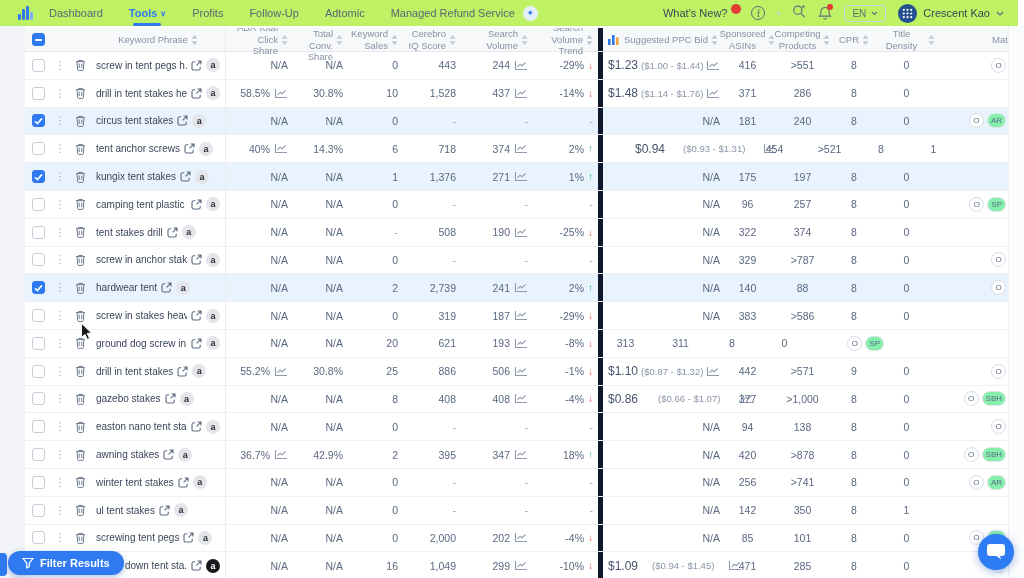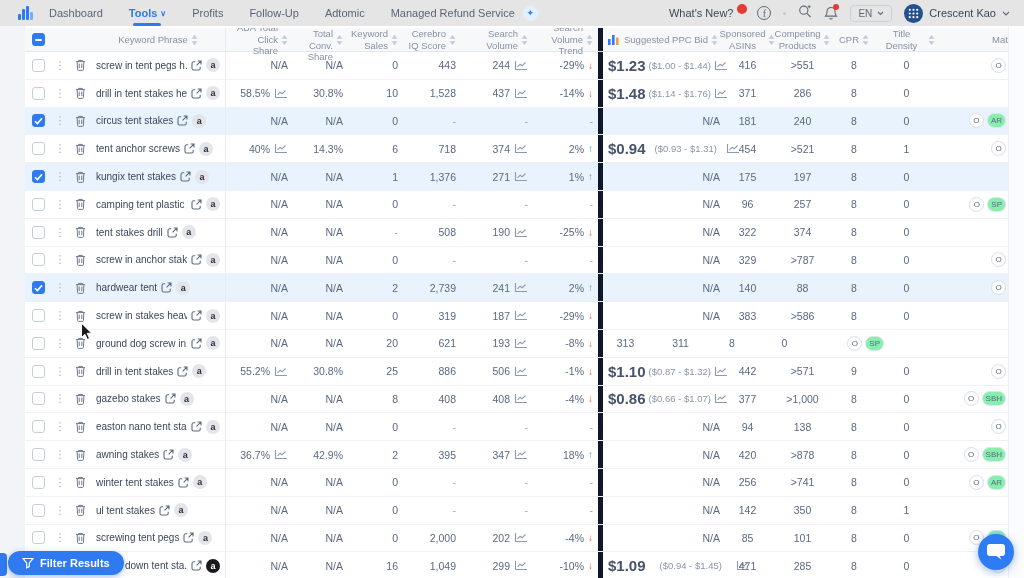--- a/index.html
+++ b/index.html
@@ -1,20 +1,20 @@
 <!DOCTYPE html>
 <html><head>
 <meta charset="utf-8">
 <style>
   * { box-sizing: border-box; margin: 0; padding: 0; }
   html,body { width:1024px; height:578px; overflow:hidden; font-family:"Liberation Sans", sans-serif; background:#fff; }
   #app { position:relative; width:1024px; height:578px; }
 
   
-  .topbar { position:absolute; top:0; left:0; right:0; height:26px; background:#e5e5e5; display:flex; align-items:center; padding:0 14px 0 18px; z-index:30; }
+  .topbar { position:absolute; top:0; left:0; right:6px; height:26px; background:#bef264; display:flex; align-items:center; padding:0 14px 0 18px; z-index:30; }
   .logo { display:flex; align-items:center; margin-right:16px; }
   .nav-items { display:flex; align-items:center; gap:26px; height:100%; }
   .nav-item { font-size:11px; color:#5b6576; display:flex; align-items:center; gap:3px; height:100%; position:relative; cursor:pointer; white-space:nowrap; }
   .nav-item.active { color:#2f7af0; font-weight:bold; }
   .nav-item.active::after { content:""; position:absolute; bottom:0; left:4px; width:28px; height:3px; border-radius:2px; background:#2f7af0; }
   .nav-chev { font-size:8px; color:inherit; }
   .spark-badge { width:15px; height:15px; border-radius:50%; background:#e4effd; color:#2f7af0; font-size:9px; display:flex; align-items:center; justify-content:center; margin-left:8px; }
   .topbar-right { margin-left:auto; display:flex; align-items:center; gap:12px; }
   .whats-new { font-size:11px; color:#3c4658; position:relative; padding-right:12px; white-space:nowrap; }
   .red-badge { position:absolute; right:-2px; top:-3px; width:10px; height:10px; border-radius:50%; background:#e23c33; }
@@ -53,21 +53,21 @@
   .cb { width:13px; height:13px; border:1px solid #c6cdd8; border-radius:3px; background:#fff; display:flex; align-items:center; justify-content:center; flex:none; }
   .cb.on { background:#2f7af0; border-color:#2f7af0; }
   .cb.ind { background:#2f7af0; border-color:#2f7af0; }
   .cb .bar { width:7px; height:2px; background:#fff; border-radius:1px; }
   .kebab { color:#a3abb8; font-size:11px; letter-spacing:0; line-height:1; }
   .kw { color:#3a465a; font-size:10px; white-space:nowrap; overflow:hidden; flex:0 1 auto; }
   .abadge { width:14px; height:14px; border-radius:50%; background:#e4e5ea; color:#2b2f36; font-size:9px; font-weight:bold; display:flex; align-items:center; justify-content:center; flex:none; }
   .abadge.dark { background:#17191c; color:#fff; }
   .dash { color:#9aa5b5; }
   .tarr { font-size:10px; } .tarr.dn{ color:#e25c49; } .tarr.up{ color:#2cb673; }
-  .ppc-main { color:#46536b; font-size:15px; white-space:nowrap;font-weight:bold; }
+  .ppc-main { color:#46536b; font-size:12px; white-space:nowrap; }
   .ppc-range { color:#8a95a8; font-size:9.5px; white-space:nowrap; }
   .mb { height:15px; min-width:15px; border:1px solid #d7dde6; background:#fff; color:#5a6b87; font-size:8px; border-radius:8px; display:flex; align-items:center; justify-content:center; padding:0 3px; flex:none; }
   .mb.pill { background:#86efac; border-color:#dfe5ec; }
 
   
   .filter-btn { position:absolute; left:8px; top:551px; height:24px; background:#2f7af0; border-radius:13px; display:flex; align-items:center; gap:6px; padding:0 14px; color:#fff; font-size:11px; font-weight:bold; z-index:40; box-shadow:0 2px 6px rgba(30,80,180,.35); white-space:nowrap; }
   .side-sliver { position:absolute; left:0; top:553px; width:7px; height:23px; background:#2f7af0; border-radius:0 4px 4px 0; z-index:39; }
   .chat-fab { position:absolute; right:10px; bottom:8px; width:36px; height:36px; border-radius:50%; background:#2e7cf3; display:flex; align-items:center; justify-content:center; z-index:40; box-shadow:0 2px 8px rgba(30,80,180,.4); }
   .cursor { position:absolute; left:80px; top:322px; z-index:50; pointer-events:none; }
 </style>
@@ -451,21 +451,21 @@
           <div class="cell c-conv num">14.3%</div>
           <div class="cell c-sales num">6</div>
           <div class="cell c-iq num">718</div>
           <div class="cell c-vol num">374<span style="display:flex;">
               <svg width="14" height="11" viewBox="0 0 14 11" fill="none" stroke="#8d99ad" stroke-width="1.1">
                 <path d="M1.5 1v8.5H13"></path>
                 <path d="M3.5 6.8l2.6-2.6 2 1.6 3.4-3.3"></path>
               </svg>
             </span></div>
           <div class="cell c-trend num">2%<span class="tarr up">↑</span></div>
-          <div class="cell c-ppc" style="gap:9px;">
+          <div class="cell c-ppc" style="gap:18px;margin-left:27px;">
             <span class="ppc-main">$0.94</span>
             <span class="ppc-range">($0.93 - $1.31)</span>
             <span style="display:flex;">
               <svg width="14" height="11" viewBox="0 0 14 11" fill="none" stroke="#8d99ad" stroke-width="1.1">
                 <path d="M1.5 1v8.5H13"></path>
                 <path d="M3.5 6.8l2.6-2.6 2 1.6 3.4-3.3"></path>
               </svg>
             </span>
           </div>
           <div class="cell c-spon ctrc">454</div>
@@ -868,21 +868,21 @@
           <div class="cell c-conv num">N/A</div>
           <div class="cell c-sales num">8</div>
           <div class="cell c-iq num">408</div>
           <div class="cell c-vol num">408<span style="display:flex;">
               <svg width="14" height="11" viewBox="0 0 14 11" fill="none" stroke="#8d99ad" stroke-width="1.1">
                 <path d="M1.5 1v8.5H13"></path>
                 <path d="M3.5 6.8l2.6-2.6 2 1.6 3.4-3.3"></path>
               </svg>
             </span></div>
           <div class="cell c-trend num">-4%<span class="tarr dn">↓</span></div>
-          <div class="cell c-ppc" style="gap:3px;">
+          <div class="cell c-ppc" style="gap:20px;">
             <span class="ppc-main">$0.86</span>
             <span class="ppc-range">($0.66 - $1.07)</span>
             <span style="display:flex;">
               <svg width="14" height="11" viewBox="0 0 14 11" fill="none" stroke="#8d99ad" stroke-width="1.1">
                 <path d="M1.5 1v8.5H13"></path>
                 <path d="M3.5 6.8l2.6-2.6 2 1.6 3.4-3.3"></path>
               </svg>
             </span>
           </div>
           <div class="cell c-spon ctrc">377</div>

